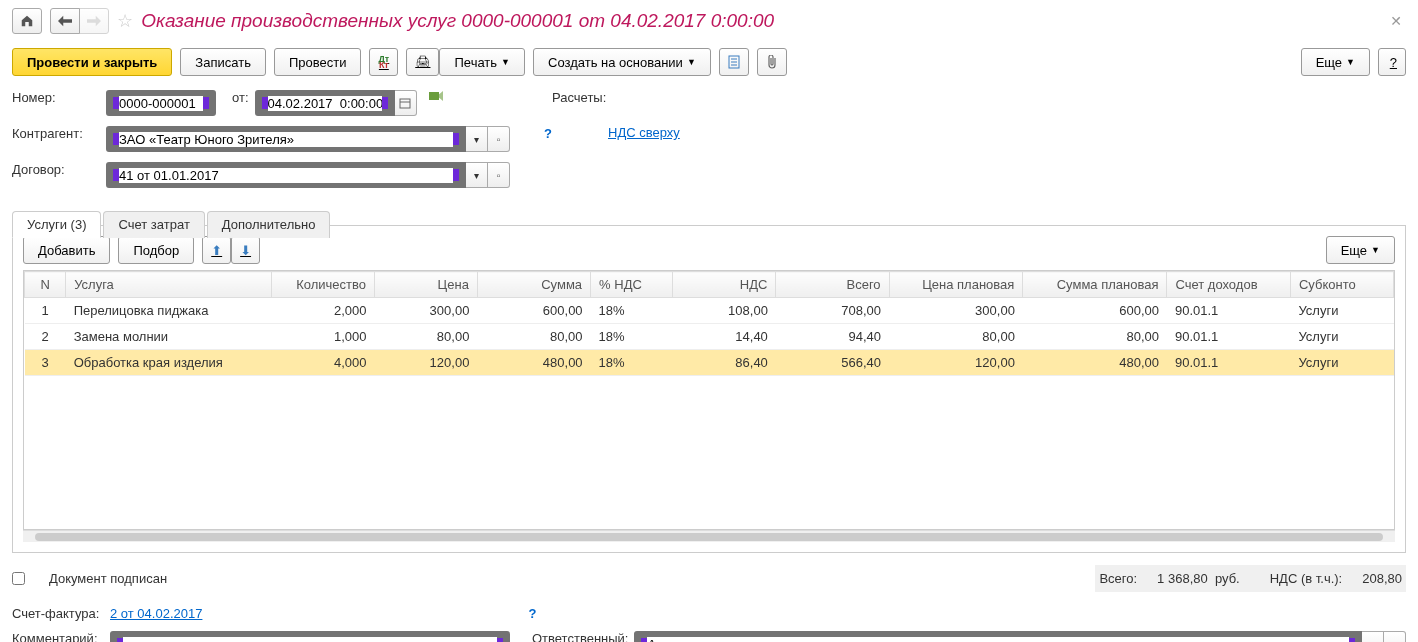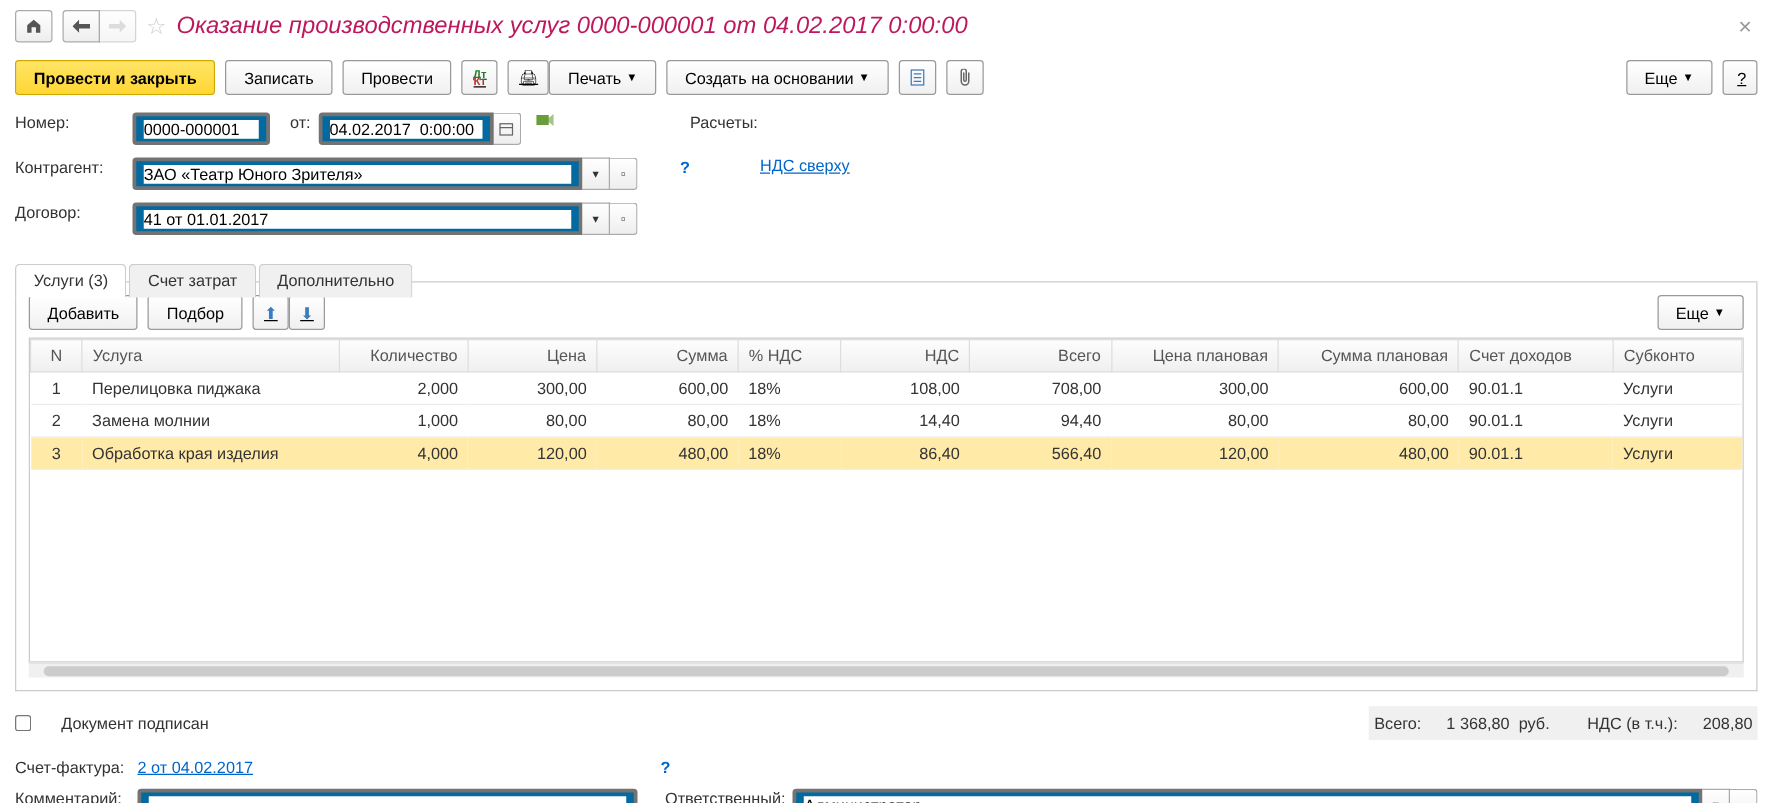--- a/index.html
+++ b/index.html
@@ -15,21 +15,21 @@
 .page-title { font-size: 19px; color: #be185d; flex: 1; font-style: italic; }
 .close-x { font-size: 14px; color: #999; cursor: pointer; padding: 0 4px; }
 .toolbar { display: flex; align-items: center; gap: 8px; margin-bottom: 14px; }
 .btn { border: 1px solid #999; background: linear-gradient(#fff,#f0f0f0); border-radius: 3px; padding: 5px 14px; cursor: pointer; font-size: 13px; display: inline-flex; align-items: center; gap: 4px; height: 28px; }
 .btn-primary { background: linear-gradient(#ffe566,#ffd633); border-color: #cca800; font-weight: bold; }
 .btn-small { padding: 4px 8px; min-width: 28px; justify-content: flex-end; text-decoration: underline; }
 .btn .caret { font-size: 9px; }
 .toolbar-spacer { flex: 1; }
 .form-row { display: flex; margin-bottom: 10px; gap: 6px; }
 .form-label { width: 88px; }
-.input-field { border: 3px solid #737373; border-radius: 3px; height: 26px; padding: 0 6px; display: flex; align-items: center; background: #0369a1; }
+.input-field { border: 7px solid #737373; border-radius: 3px; height: 26px; padding: 0 6px; display: flex; align-items: center; background: #6d28d9; }
 .input-field input { border: none; outline: none; width: 100%; font-size: 13px; }
 .input-group { display: inline-flex; }
 .input-group .input-field { border-radius: 3px 0 0 3px; }
 .input-group .addon { border: 1px solid #aaa; border-left: none; height: 26px; width: 22px; display: flex; align-items: center; justify-content: center; background: linear-gradient(#fff,#eee); cursor: pointer; font-size: 10px; }
 .input-group .addon:last-child { border-radius: 0 3px 3px 0; }
 .link { color: #0066cc; text-decoration: underline; cursor: pointer; }
 .help-q { color: #0066cc; cursor: pointer; font-weight: bold; }
 .tabs { display: flex; border-bottom: 1px solid #ccc; margin-bottom: 0; }
 .tab { border: 1px solid #ccc; border-bottom: none; padding: 5px 14px; background: #f0f0f0; cursor: pointer; margin-right: 2px; border-radius: 4px 4px 0 0; position: relative; top: 13px; }
 .tab.active { background: #fff; border-bottom: 1px solid #fff; }

